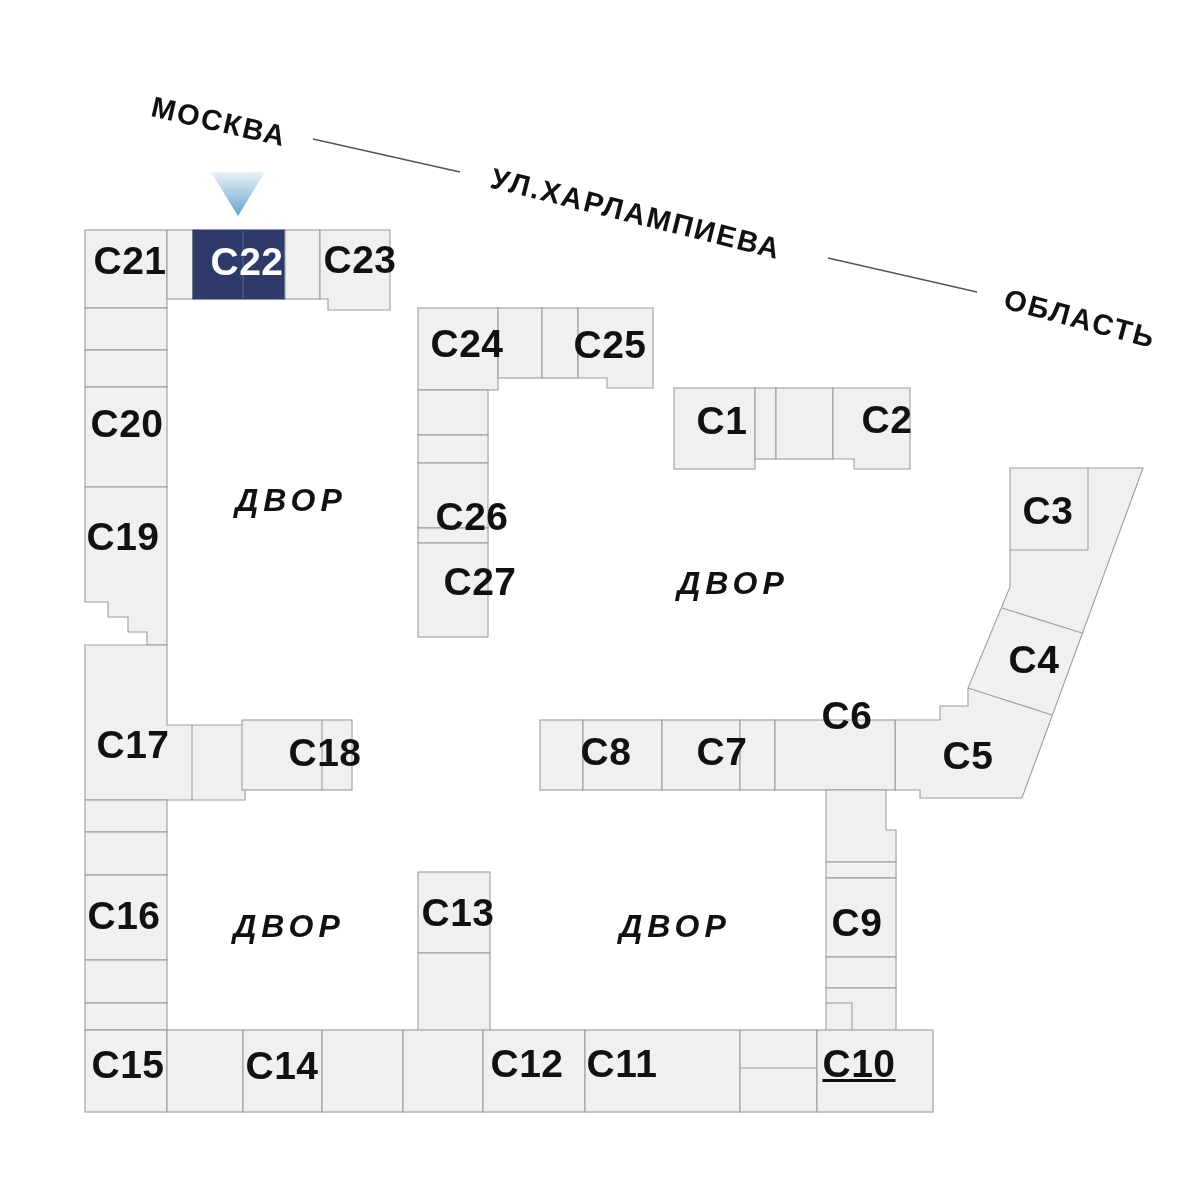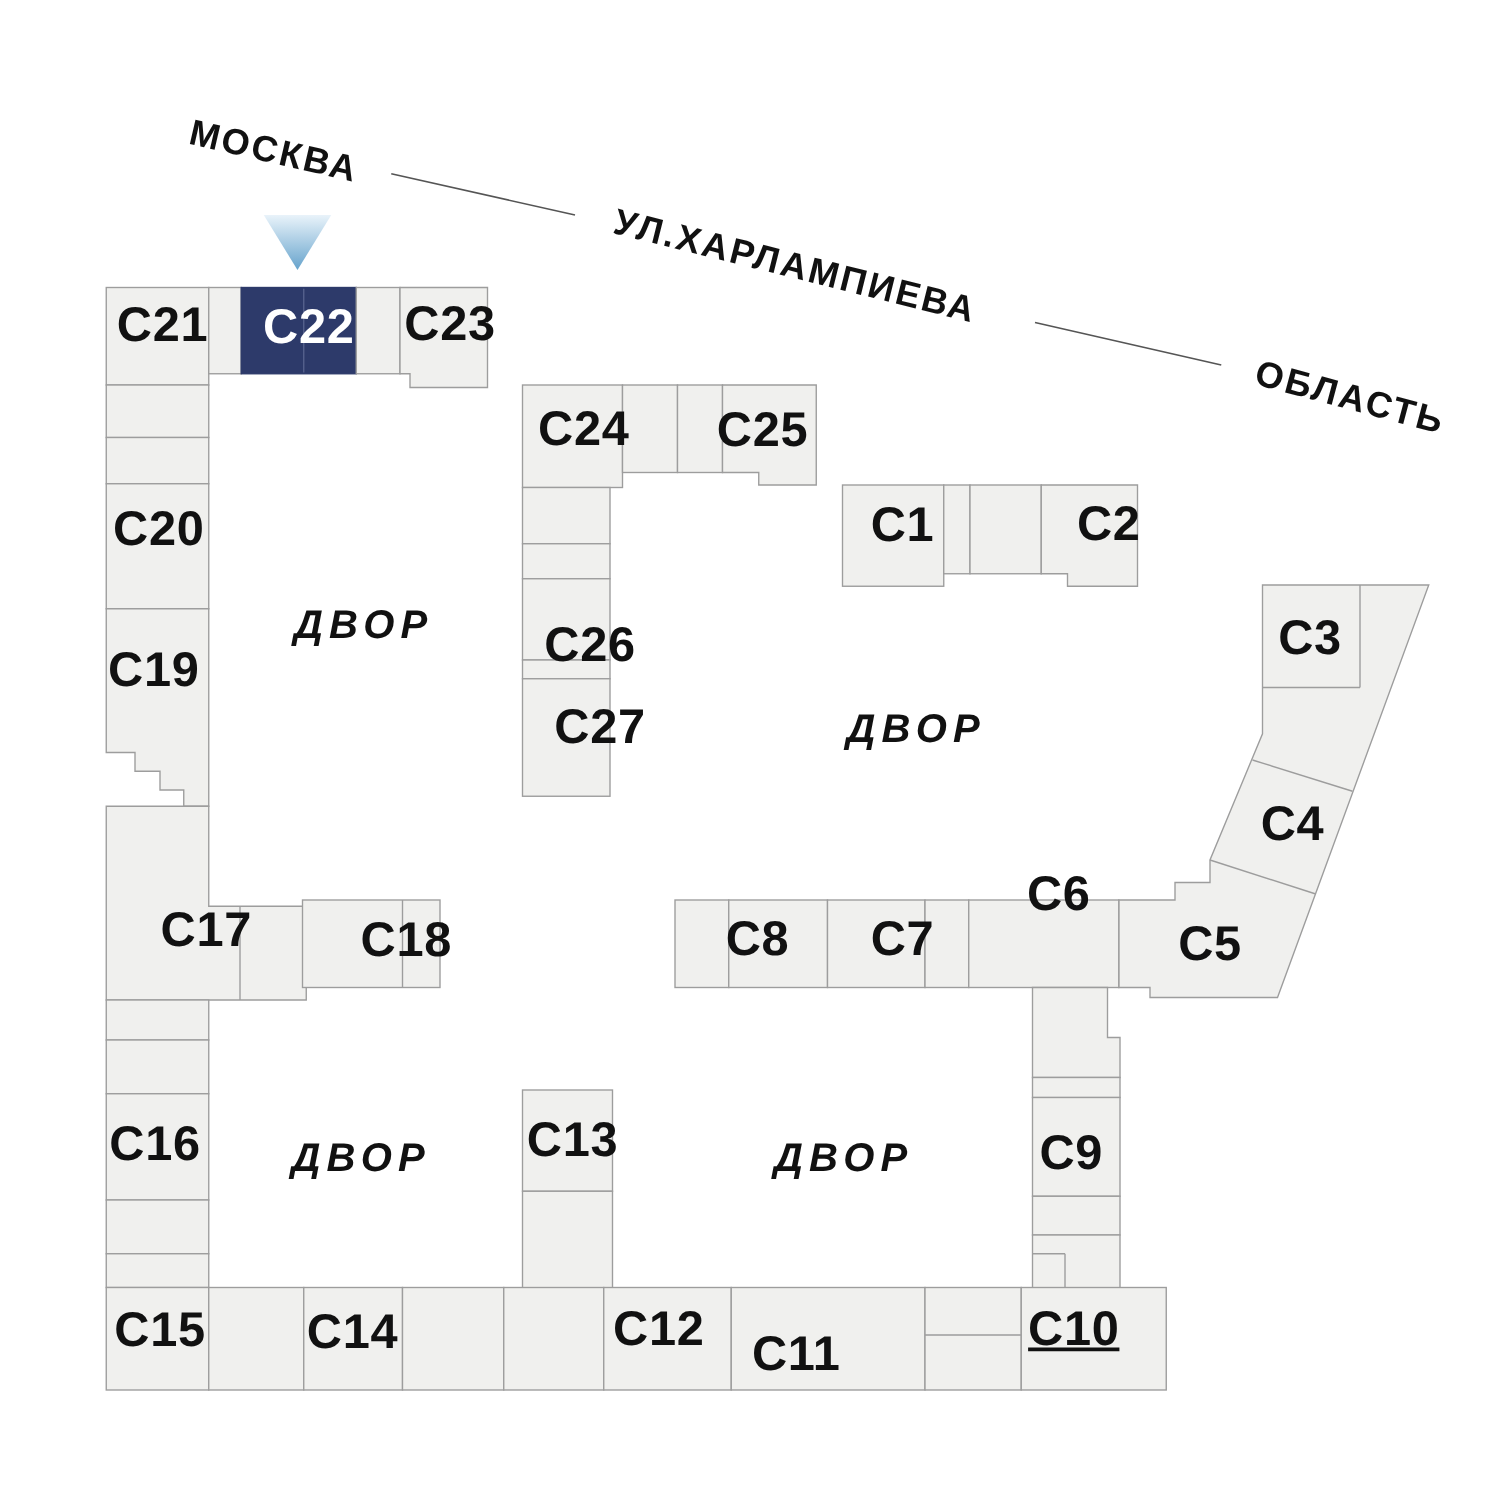--- a/index.html
+++ b/index.html
@@ -125,27 +125,27 @@
   <div class="yard" style="left:291px;top:500px;">ДВОР</div>
   <div class="yard" style="left:733px;top:583px;">ДВОР</div>
   <div class="yard" style="left:289px;top:926px;">ДВОР</div>
   <div class="yard" style="left:675px;top:926px;">ДВОР</div>
 
   <div class="lbl" style="left:130px;top:261px;">С21</div>
   <div class="lbl white" style="left:247px;top:262px;">С22</div>
   <div class="lbl" style="left:360px;top:260px;">С23</div>
   <div class="lbl" style="left:127px;top:424px;">С20</div>
   <div class="lbl" style="left:123px;top:537px;">С19</div>
-  <div class="lbl" style="left:133px;top:745px;margin-left:32px;">С17</div>
+  <div class="lbl" style="left:133px;top:745px;">С17</div>
   <div class="lbl" style="left:283px;top:753px;margin-left:42px;">С18</div>
   <div class="lbl" style="left:124px;top:916px;">С16</div>
   <div class="lbl" style="left:128px;top:1065px;">С15</div>
   <div class="lbl" style="left:282px;top:1066px;">С14</div>
   <div class="lbl" style="left:527px;top:1064px;">С12</div>
-  <div class="lbl" style="left:637px;top:1064px;margin-top:20px;">С11</div>
+  <div class="lbl" style="left:622px;top:1064px;">С11</div>
   <div class="lbl" style="left:859px;top:1064px;text-decoration:underline;">С10</div>
   <div class="lbl" style="left:458px;top:913px;">С13</div>
   <div class="lbl" style="left:857px;top:923px;">С9</div>
   <div class="lbl" style="left:606px;top:752px;">С8</div>
   <div class="lbl" style="left:722px;top:752px;">С7</div>
   <div class="lbl" style="left:847px;top:716px;">С6</div>
   <div class="lbl" style="left:968px;top:756px;text-align:right;">С5</div>
   <div class="lbl" style="left:1034px;top:660px;">С4</div>
   <div class="lbl" style="left:1048px;top:511px;">С3</div>
   <div class="lbl" style="left:722px;top:421px;">С1</div>

